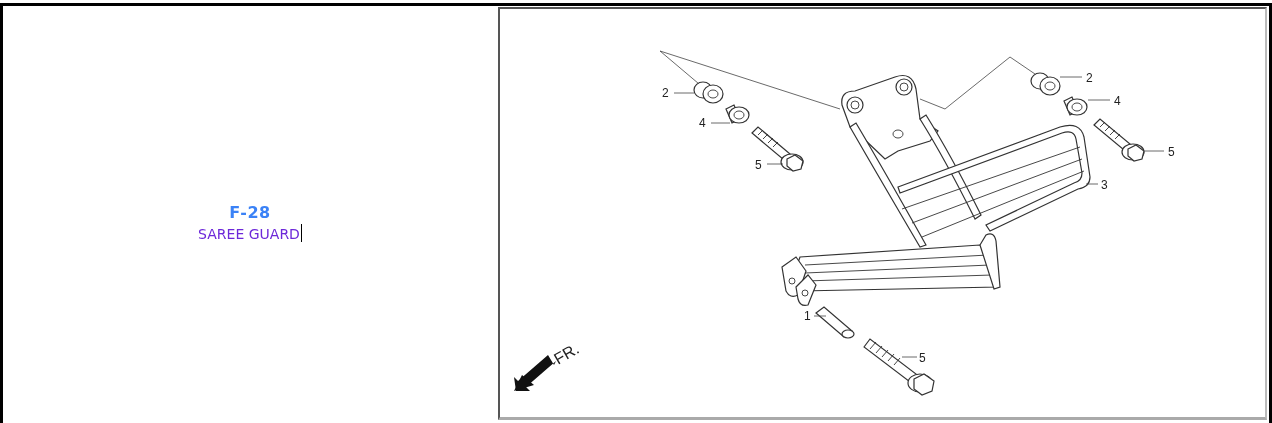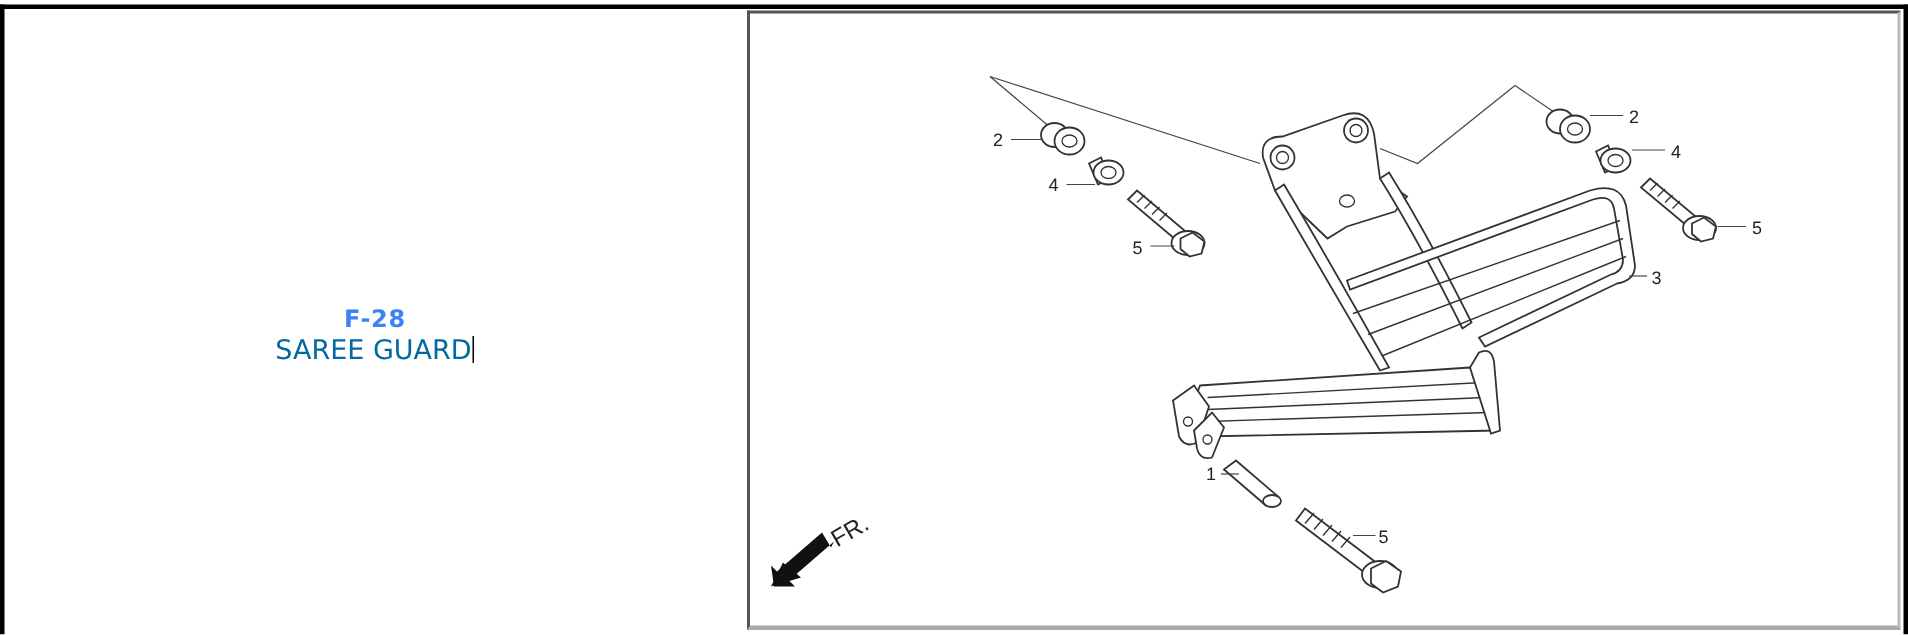--- a/index.html
+++ b/index.html
@@ -11,21 +11,21 @@
     }
     .left-cell {
       position: absolute; left: 3px; top: 6px; width: 494px; height: 417px;
       display: flex; flex-direction: column; align-items: center; justify-content: center;
     }
     .code {
       font-family: "DejaVu Sans", sans-serif; font-weight: bold; font-size: 16px; color: #3b82f6;
       line-height: 22px; margin-top: 14px; letter-spacing: 0.5px;
     }
     .name {
-      font-family: "DejaVu Sans", sans-serif; font-size: 18px; color: #0369a1; line-height: 16px;
+      font-family: "DejaVu Sans", sans-serif; font-size: 14px; color: #6d28d9; line-height: 16px;
       position: relative;
     }
     .caret {
       display: inline-block; width: 1px; height: 18px; background: #000; vertical-align: -3px; margin-left: 1px;
     }
     .frame {
       position: absolute; left: 498px; top: 7px; width: 769px; height: 413px;
       border-top: 2px solid #555; border-left: 2px solid #555;
       border-right: 2px solid #bbb; border-bottom: 3px solid #aaa;
       box-sizing: border-box; background: #fff;

